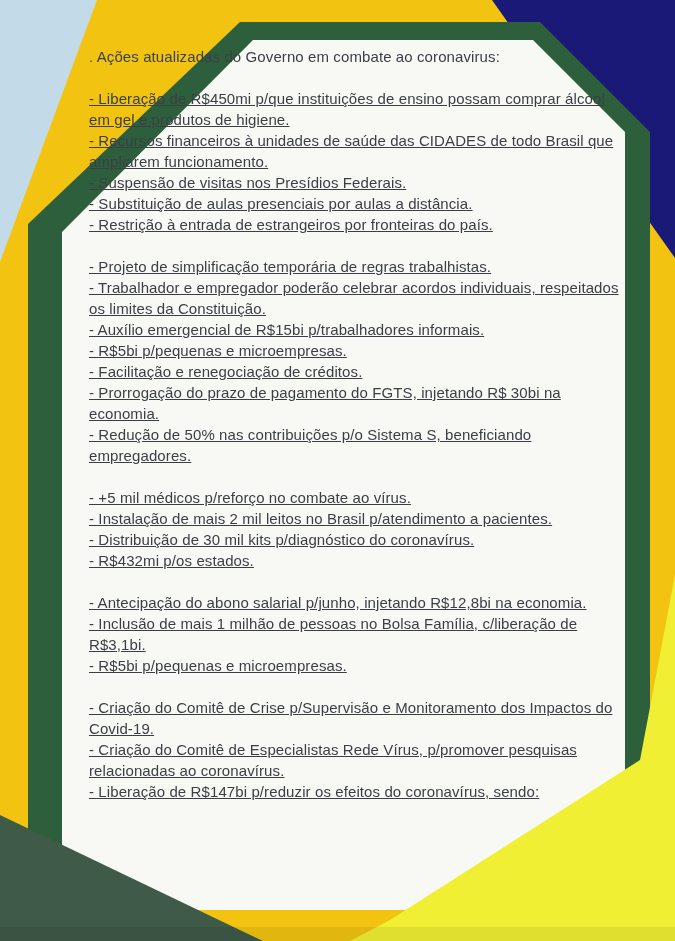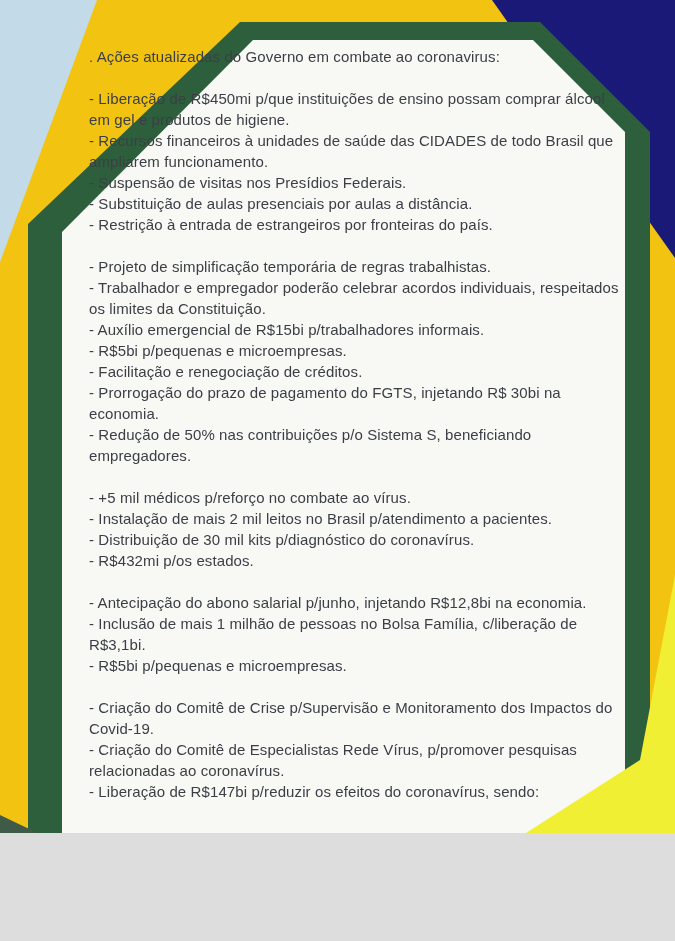--- a/index.html
+++ b/index.html
@@ -1,33 +1,33 @@
 <!DOCTYPE html>
 <html><head>
 <meta charset="utf-8">
 <style>
   html,body{margin:0;padding:0;background:#ddd;}
   .canvas{
     position:relative;
-    width:675px;height:833px;
+    width:675px;height:941px;
     overflow:hidden;
     font-family:"Liberation Sans", sans-serif;
   }
   .canvas svg{position:absolute;left:0;top:0;display:block;}
   .doc-text{
     position:absolute;
     left:89px;top:46px;
     width:536px;
     color:#3b3f45;
     font-size:15px;
     line-height:21px;
     letter-spacing:.1px;
   }
   .title{margin-bottom:21px;}
-  .section{margin-top:21px;}
+  .section{margin-top:21px;text-decoration:underline;}
   .section:first-child{margin-top:0;}
   .item{margin:0;}
 </style>
 </head>
 <body>
 
 <div class="canvas">
 
   <svg width="675" height="941" viewBox="0 0 675 941">
 

